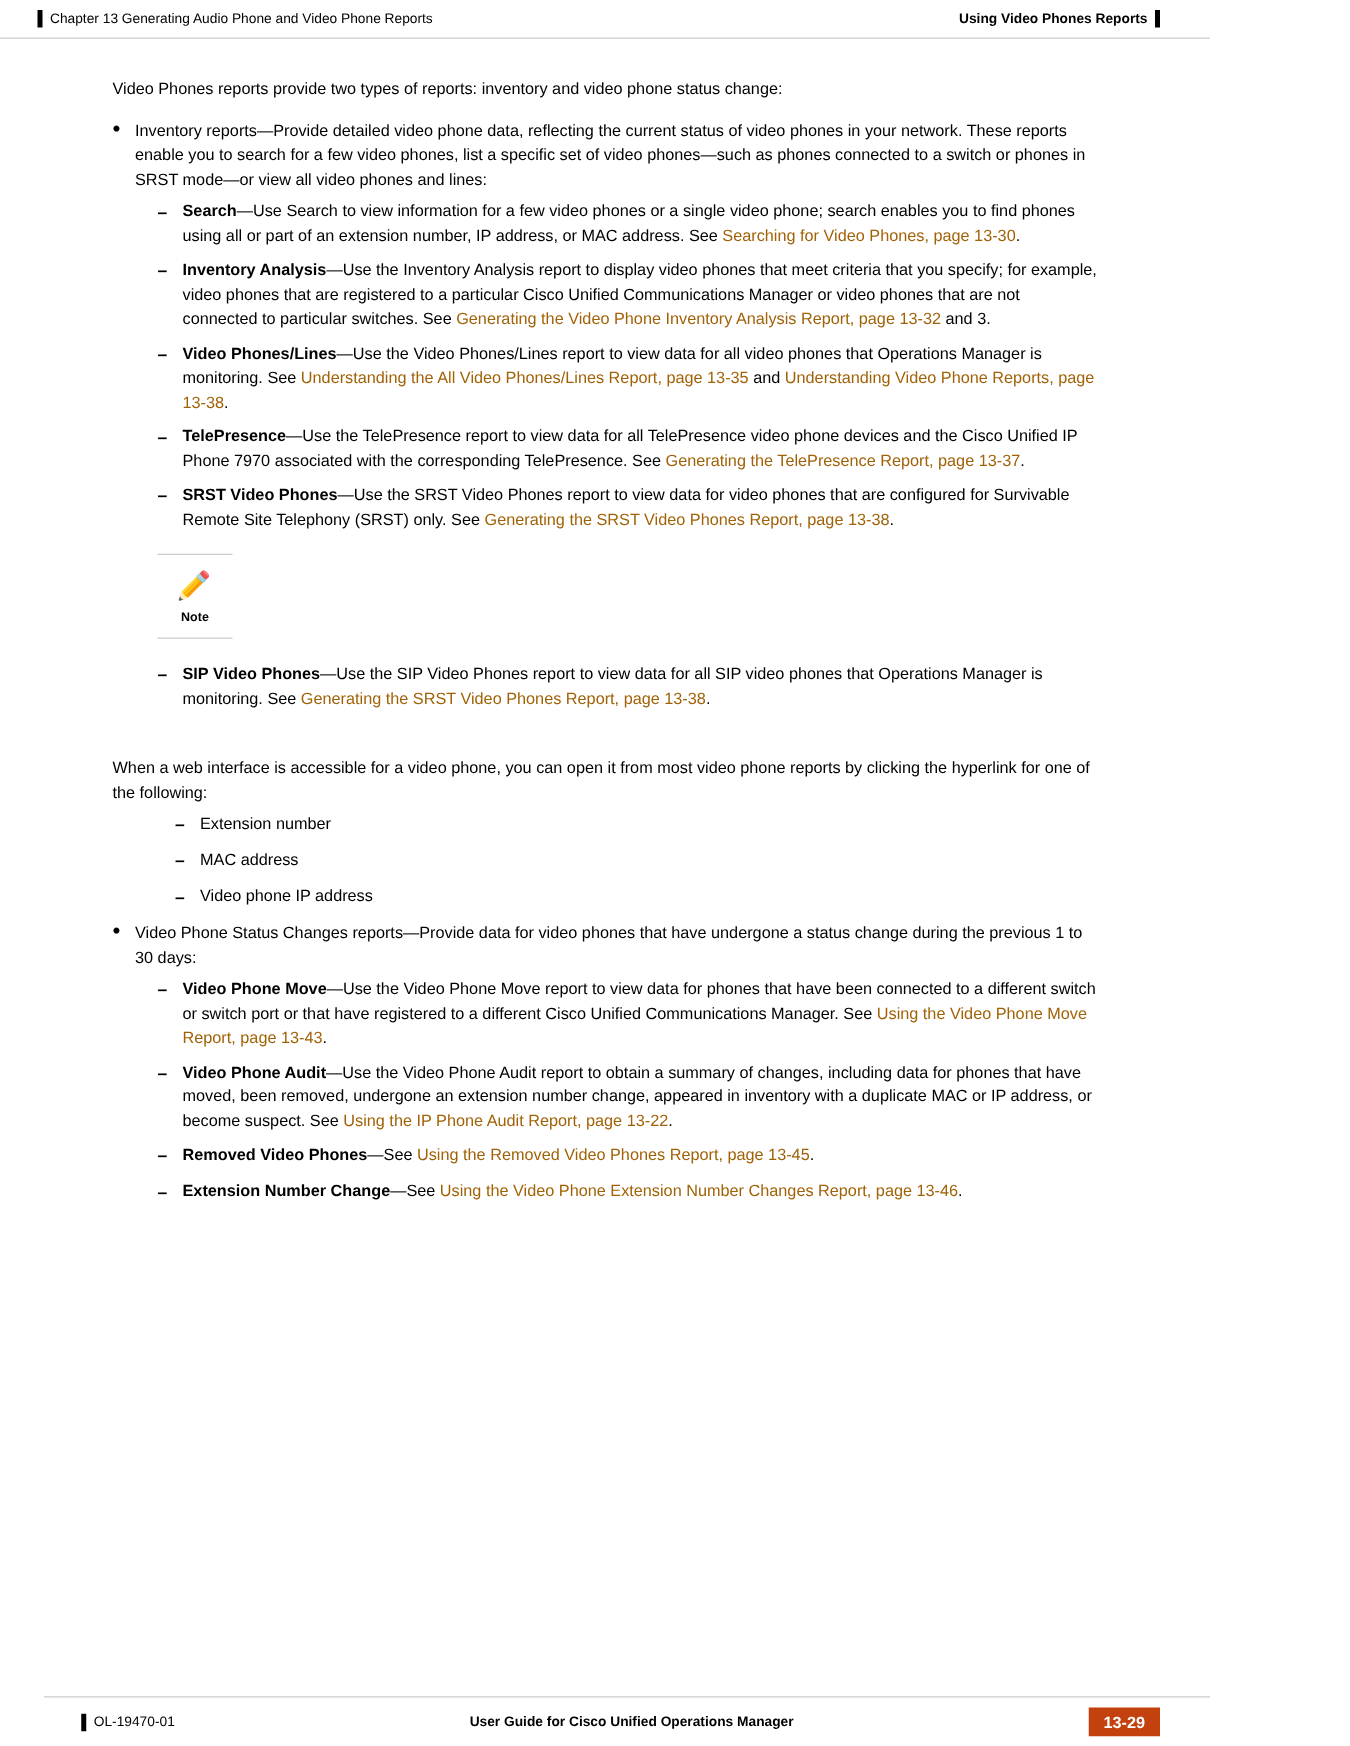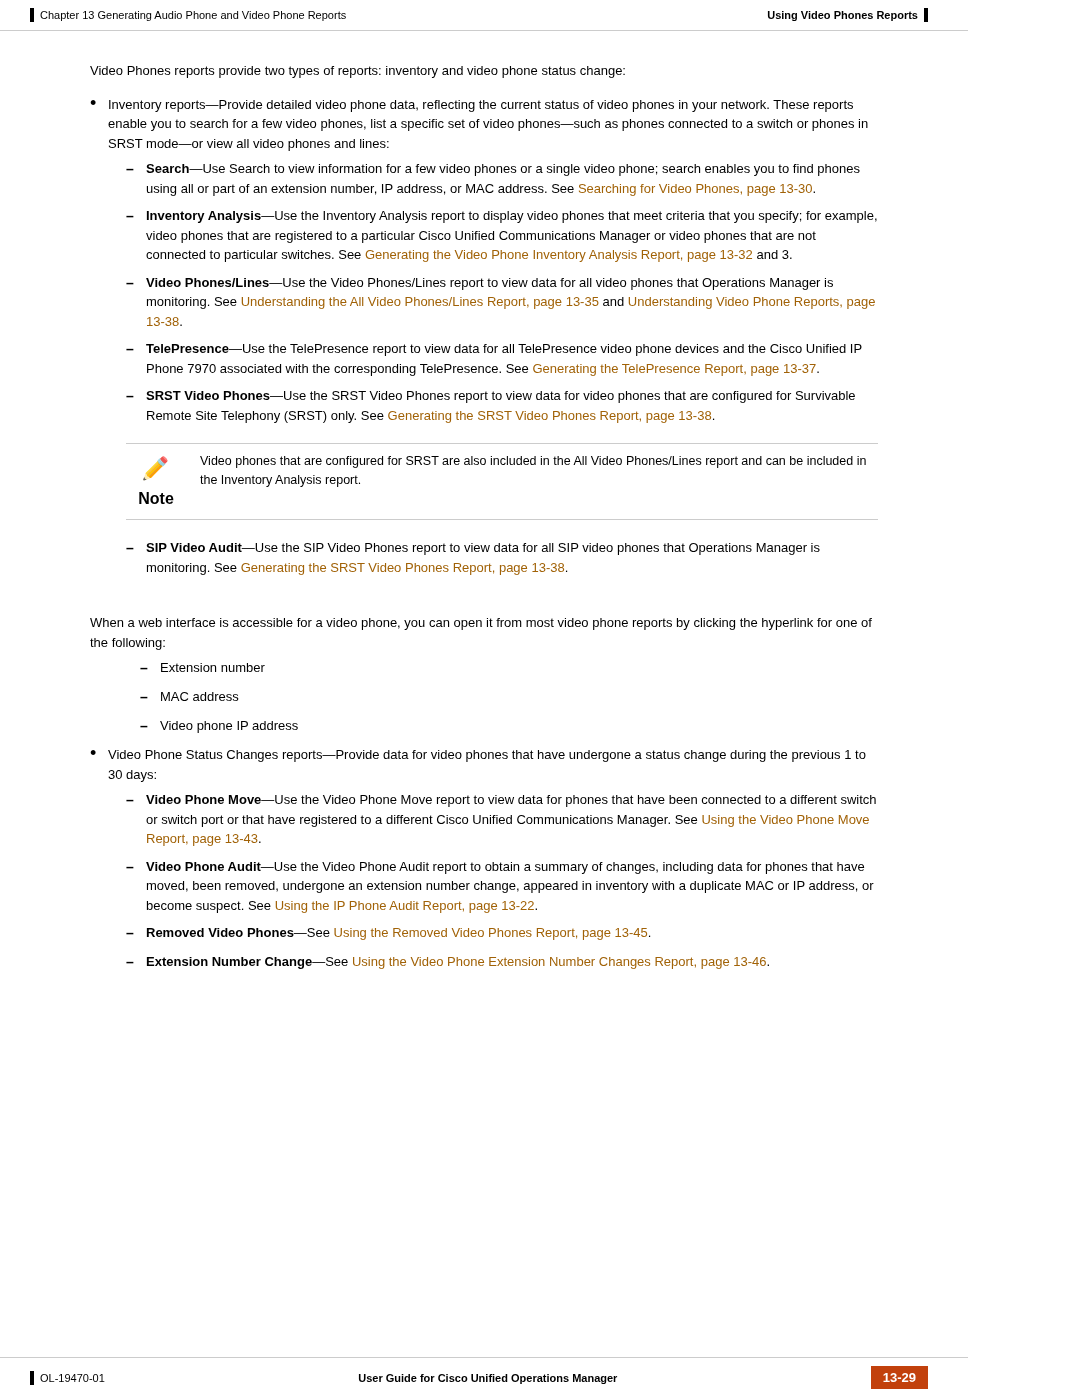--- a/index.html
+++ b/index.html
@@ -123,21 +123,21 @@
       align-items: center;
       min-width: 60px;
     }
     .note-pencil {
       font-size: 22px;
       transform: scaleX(-1);
       display: inline-block;
     }
     .note-label {
       font-weight: bold;
-      font-size: 16px;
+      font-size: 10px;
       margin-top: 2px;
     }
     .note-content {
       flex: 1;
       font-size: 12.5px;
       line-height: 1.5;
     }
 
     a {
       color: #a16207;
@@ -150,20 +150,21 @@
 
     
     .footer {
       display: flex;
       justify-content: space-between;
       align-items: center;
       padding: 8px 40px 8px 30px;
       border-top: 1px solid #ccc;
       font-size: 11px;
       margin-top: auto;
+      margin-left: 35px;
     }
     .footer-left {
       display: flex;
       align-items: center;
       gap: 6px;
     }
     .footer-left .bar {
       width: 4px;
       height: 14px;
       background: #000;
@@ -247,30 +248,27 @@
                 <strong>SRST Video Phones</strong>—Use the SRST Video Phones report to view data for video phones that are configured for Survivable Remote Site Telephony (SRST) only. See <a href="#">Generating the SRST Video Phones Report, page 13-38</a>.
               </span>
             </li>
 
             <li style="list-style:none; margin-left:0;">
               <div class="note-box">
                 <div class="note-icon-area">
                   <span class="note-pencil">✏️</span>
                   <span class="note-label">Note</span>
                 </div>
-                <div class="note-content">
-                  Video phones that are configured for SRST are also included in the All Video Phones/Lines report and can be included in the Inventory Analysis report.
-                </div>
               </div>
             </li>
 
             <li>
               <span class="dash-symbol">–</span>
               <span class="dash-text">
-                <strong>SIP Video Audit</strong>—Use the SIP Video Phones report to view data for all SIP video phones that Operations Manager is monitoring. See <a href="#">Generating the SRST Video Phones Report, page 13-38</a>.
+                <strong>SIP Video Phones</strong>—Use the SIP Video Phones report to view data for all SIP video phones that Operations Manager is monitoring. See <a href="#">Generating the SRST Video Phones Report, page 13-38</a>.
               </span>
             </li>
 
           </ul>
         </div>
       </li>
     </ul>
 
     <p class="intro-para" style="margin-top: 28px; margin-bottom: 6px;">
       <span>When a web interface is accessible for a video phone, you can open it from most video phone reports by clicking the hyperlink for one of the following:</span>

